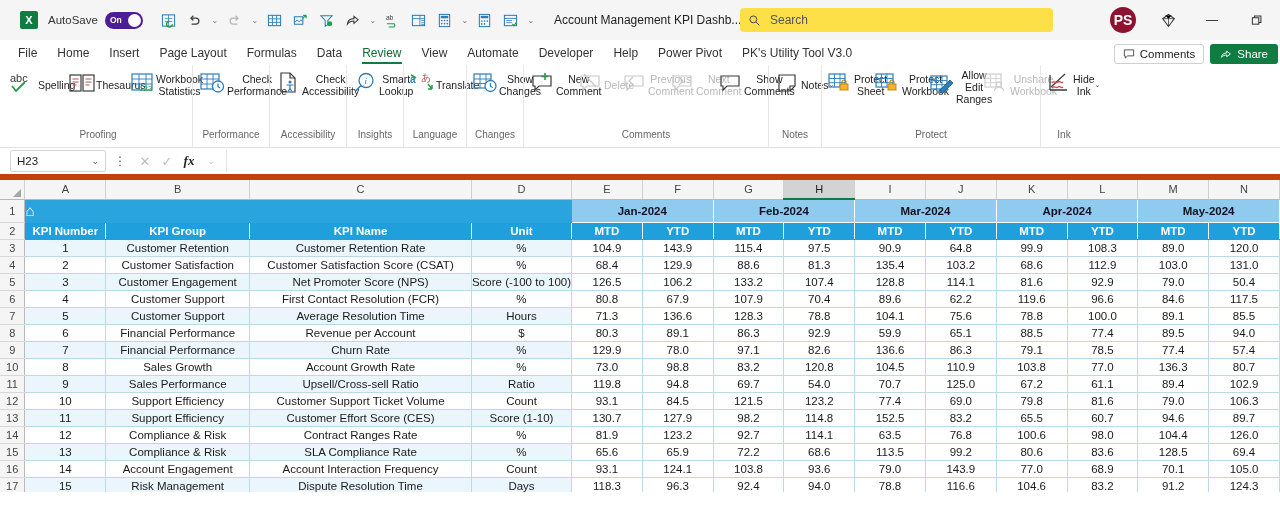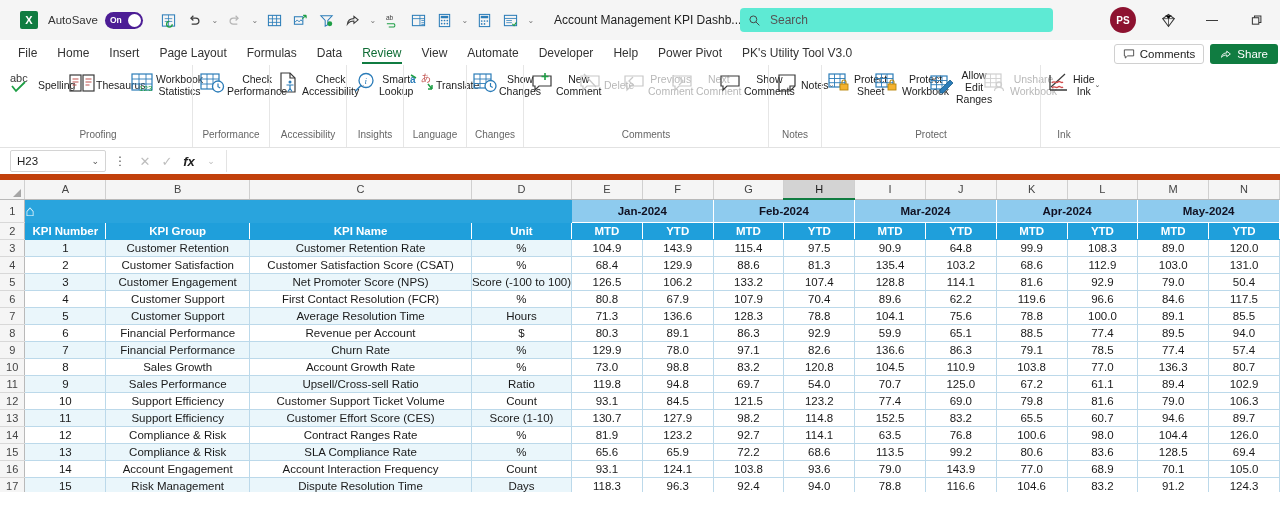--- a/index.html
+++ b/index.html
@@ -70,36 +70,36 @@
   .title-meta {
     font-size: 12px; color: #444;
     margin-left: 8px;
     display: flex; align-items: center; gap: 5px;
   }
   .searchbox {
     position: absolute;
     left: 740px;
     width: 313px;
     height: 24px;
-    background: #5eead4;
+    background: #fde047;
     border-radius: 4px;
     display: flex; align-items: center;
     padding: 0 8px;
     font-size: 12px;
     color: #555;
   }
   .searchbox .mag { margin-right: 9px; font-size: 12px; color: #444; }
   .tb-right {
     position: absolute; right: 4px;
     display: flex; align-items: center; gap: 4px;
   }
   .avatar {
     width: 26px; height: 26px; border-radius: 50%;
     background: #8d1230; color: #fff;
-    font-size: 10px; font-weight: bold;
+    font-size: 14px; font-weight: bold;
     display: flex; align-items: center; justify-content: center;
     margin-right: 8px;
   }
   .win-btn {
     width: 40px; height: 30px;
     display: flex; align-items: center; justify-content: center;
     font-size: 12px; color: #222;
   }
 
   
@@ -212,21 +212,21 @@
     font-size: 11.5px; color: #222;
     justify-content: space-between;
     margin-left: 6px;
   }
   .fb-dots { margin: 0 8px; color: #555; font-size: 12px; letter-spacing: 0; }
   .fb-ico {
     width: 22px; height: 22px;
     display: flex; align-items: center; justify-content: center;
     font-size: 13px; color: #bdbdbd;
   }
-  .fb-fx { color: #222; font-style: italic; font-family: Liberation Sans, sans-serif; font-weight: bold; }
+  .fb-fx { color: #222; font-style: italic; font-family: Liberation Serif, serif; font-weight: bold; }
   .fb-input {
     flex: 1; height: 22px;
     border-left: 1px solid #e3e3e3;
     margin-left: 4px;
     font-size: 11.5px;
     display: flex; align-items: center;
     padding-left: 6px;
   }
 
   

